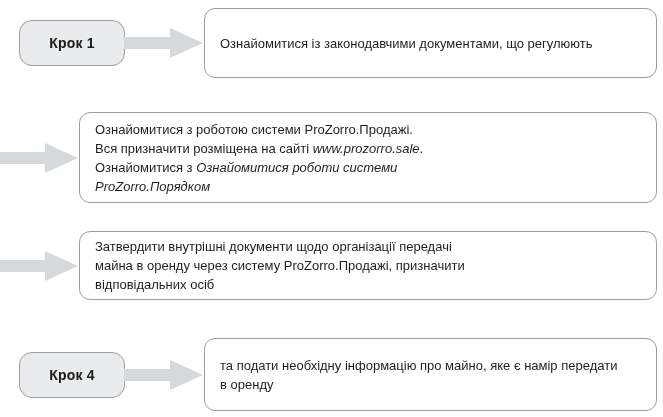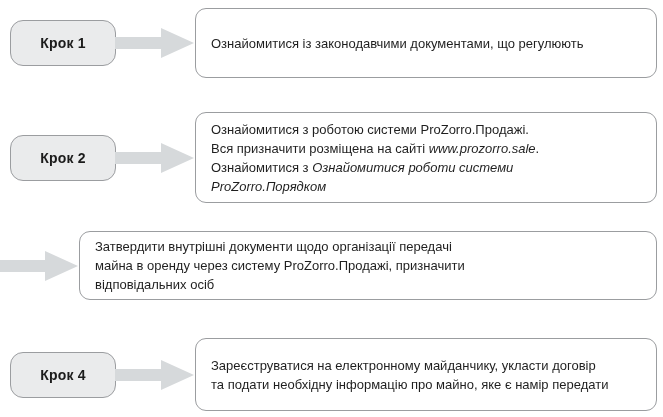--- a/index.html
+++ b/index.html
@@ -18,21 +18,21 @@
     right: 0;
     display: flex;
     align-items: center;
   }
   .row-1 { top: 8px;   height: 70px; }
   .row-2 { top: 112px; height: 91px; }
   .row-3 { top: 231px; height: 69px; }
   .row-4 { top: 338px; height: 73px; }
   .label-box {
     box-sizing: border-box;
-    margin-left: 10px;
+    margin-left: 19px;
     width: 106px;
     height: 46px;
     flex: 0 0 auto;
     background: var(--label-fill, #eaebec);
     border: 1.4px solid var(--box-border, #9b9da0);
     border-radius: 13px;
     display: flex;
     align-items: center;
     justify-content: center;
   }
@@ -79,23 +79,20 @@
           <span>Крок 1</span>
         </div>
         <svg class="arrow" viewBox="0 0 80 32">
           <polygon points="0,10 46,10 46,1 79,16 46,31 46,22 0,22" fill="#d6d9db"></polygon>
         </svg>
         <div class="text-box">
           <div class="line"><span>Ознайомитися із законодавчими документами, що регулюють</span></div>
         </div>
       </div>
       <div class="row row-2">
-        <div class="label-box">
-          <span>Крок 2</span>
-        </div>
         <svg class="arrow" viewBox="0 0 80 32">
           <polygon points="0,10 46,10 46,1 79,16 46,31 46,22 0,22" fill="#d6d9db"></polygon>
         </svg>
         <div class="text-box">
           <div class="line"><span>Ознайомитися з роботою системи ProZorro.Продажі.</span></div>
           <div class="line"><span>Вся призначити розміщена на сайті </span><em>www.prozorro.sale</em><span>.</span></div>
           <div class="line"><span>Ознайомитися з </span><em>Ознайомитися роботи системи</em></div>
           <div class="line"><em>ProZorro.Порядком</em></div>
         </div>
       </div>
@@ -110,18 +107,18 @@
         </div>
       </div>
       <div class="row row-4">
         <div class="label-box">
           <span>Крок 4</span>
         </div>
         <svg class="arrow" viewBox="0 0 80 32">
           <polygon points="0,10 46,10 46,1 79,16 46,31 46,22 0,22" fill="#d6d9db"></polygon>
         </svg>
         <div class="text-box">
-          <div class="line"><span>Зареєструватися на електронному майданчику, укласти договір</span></div>
           <div class="line"><span>та подати необхідну інформацію про майно, яке є намір передати</span></div>
+          <div class="line"><span>в оренду</span></div>
         </div>
       </div>
     </div>
 </div>
 
 </body></html>

